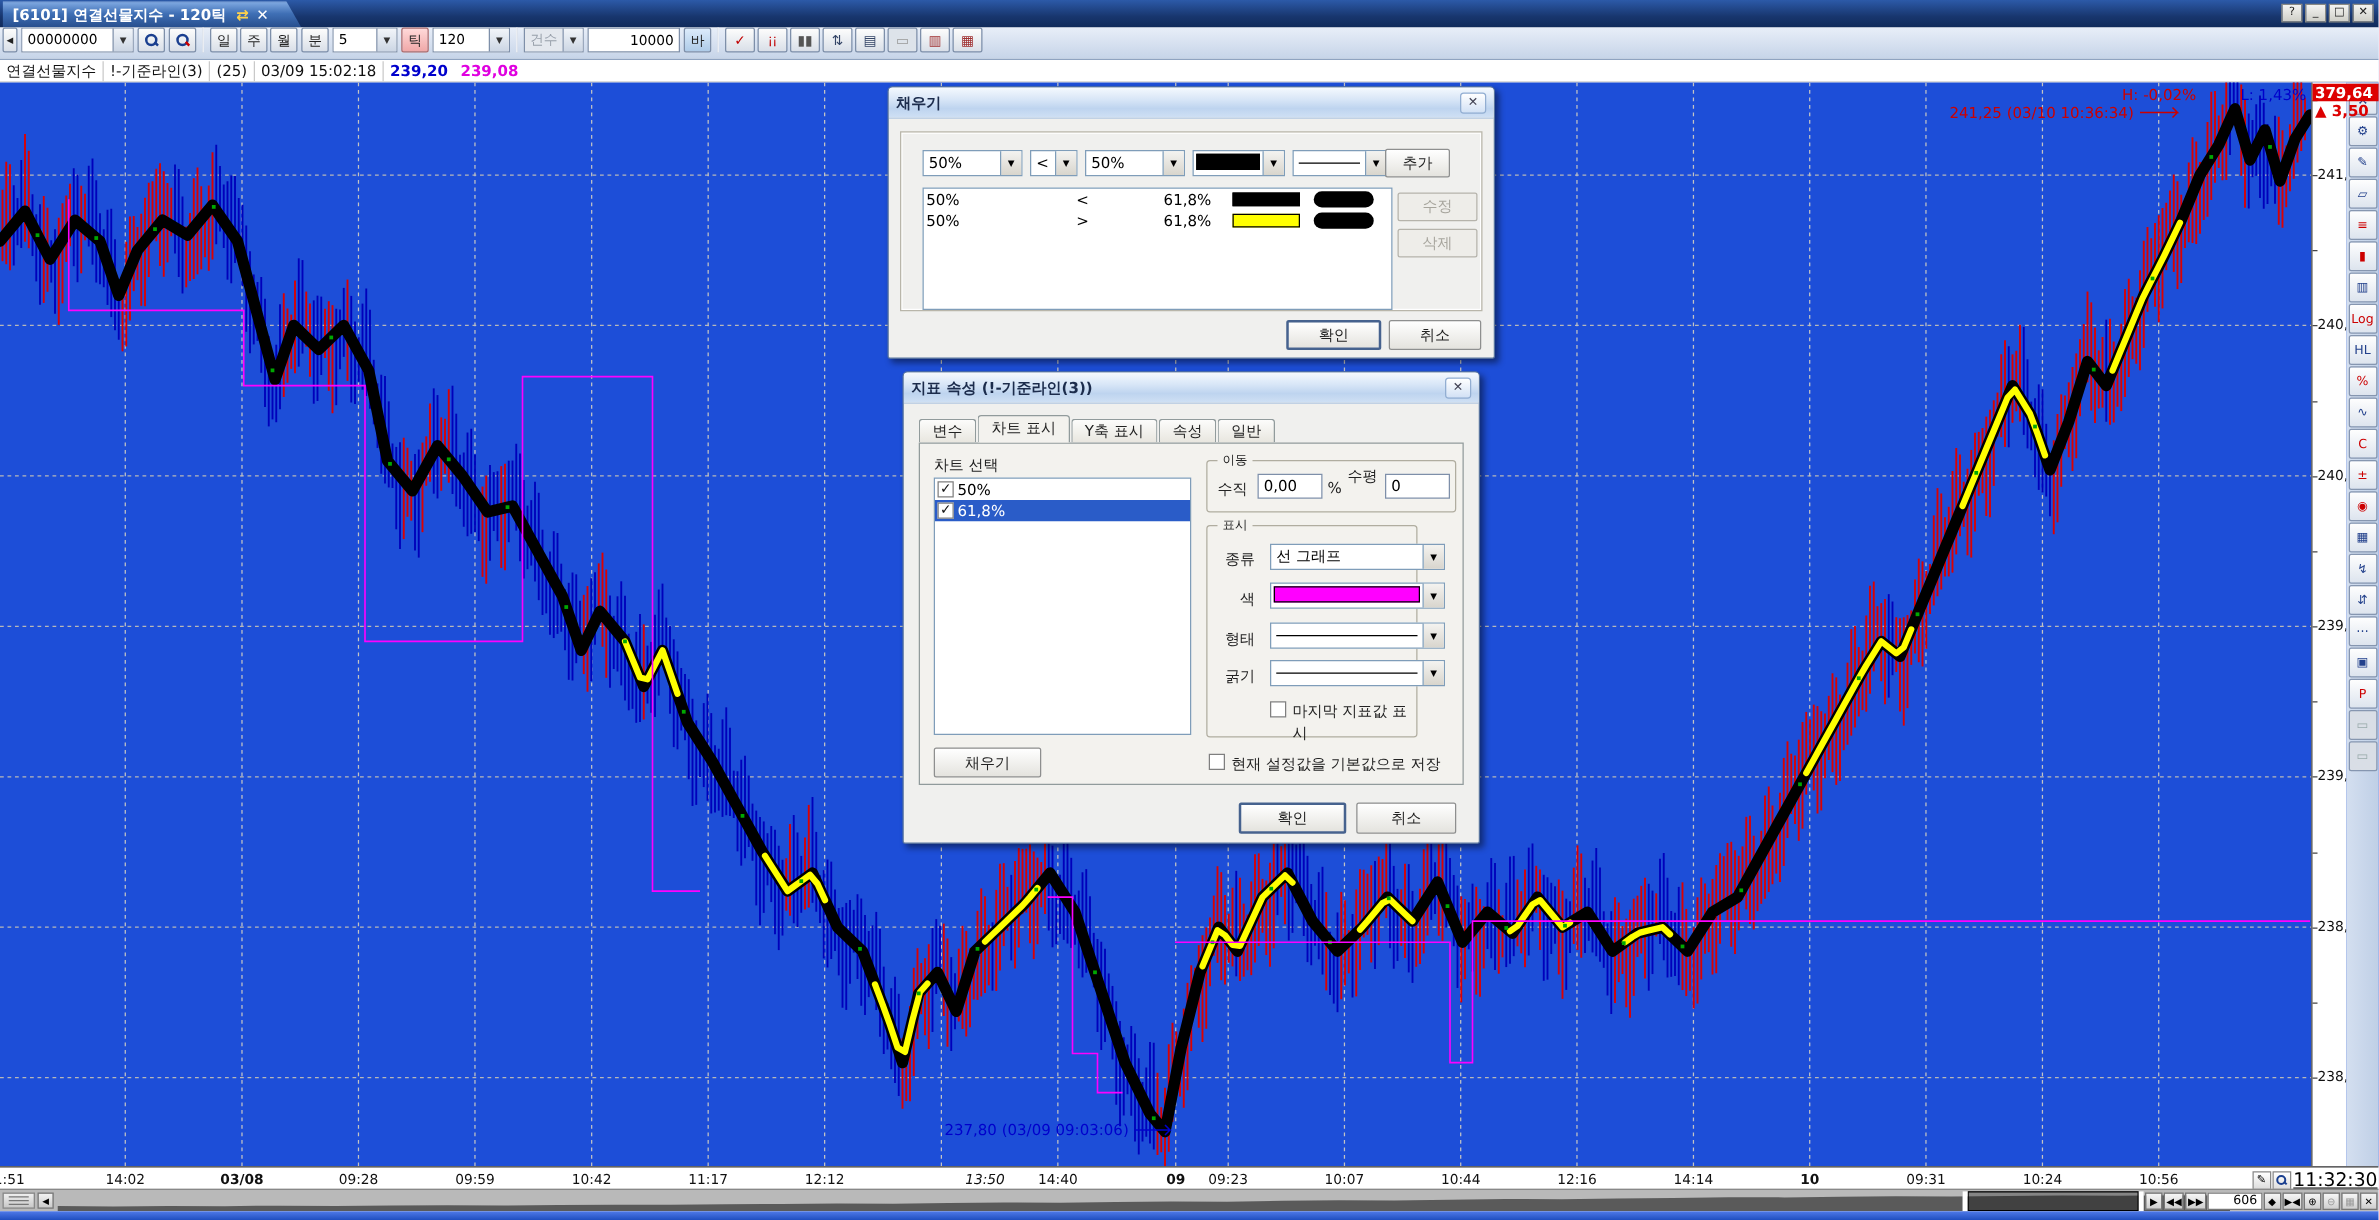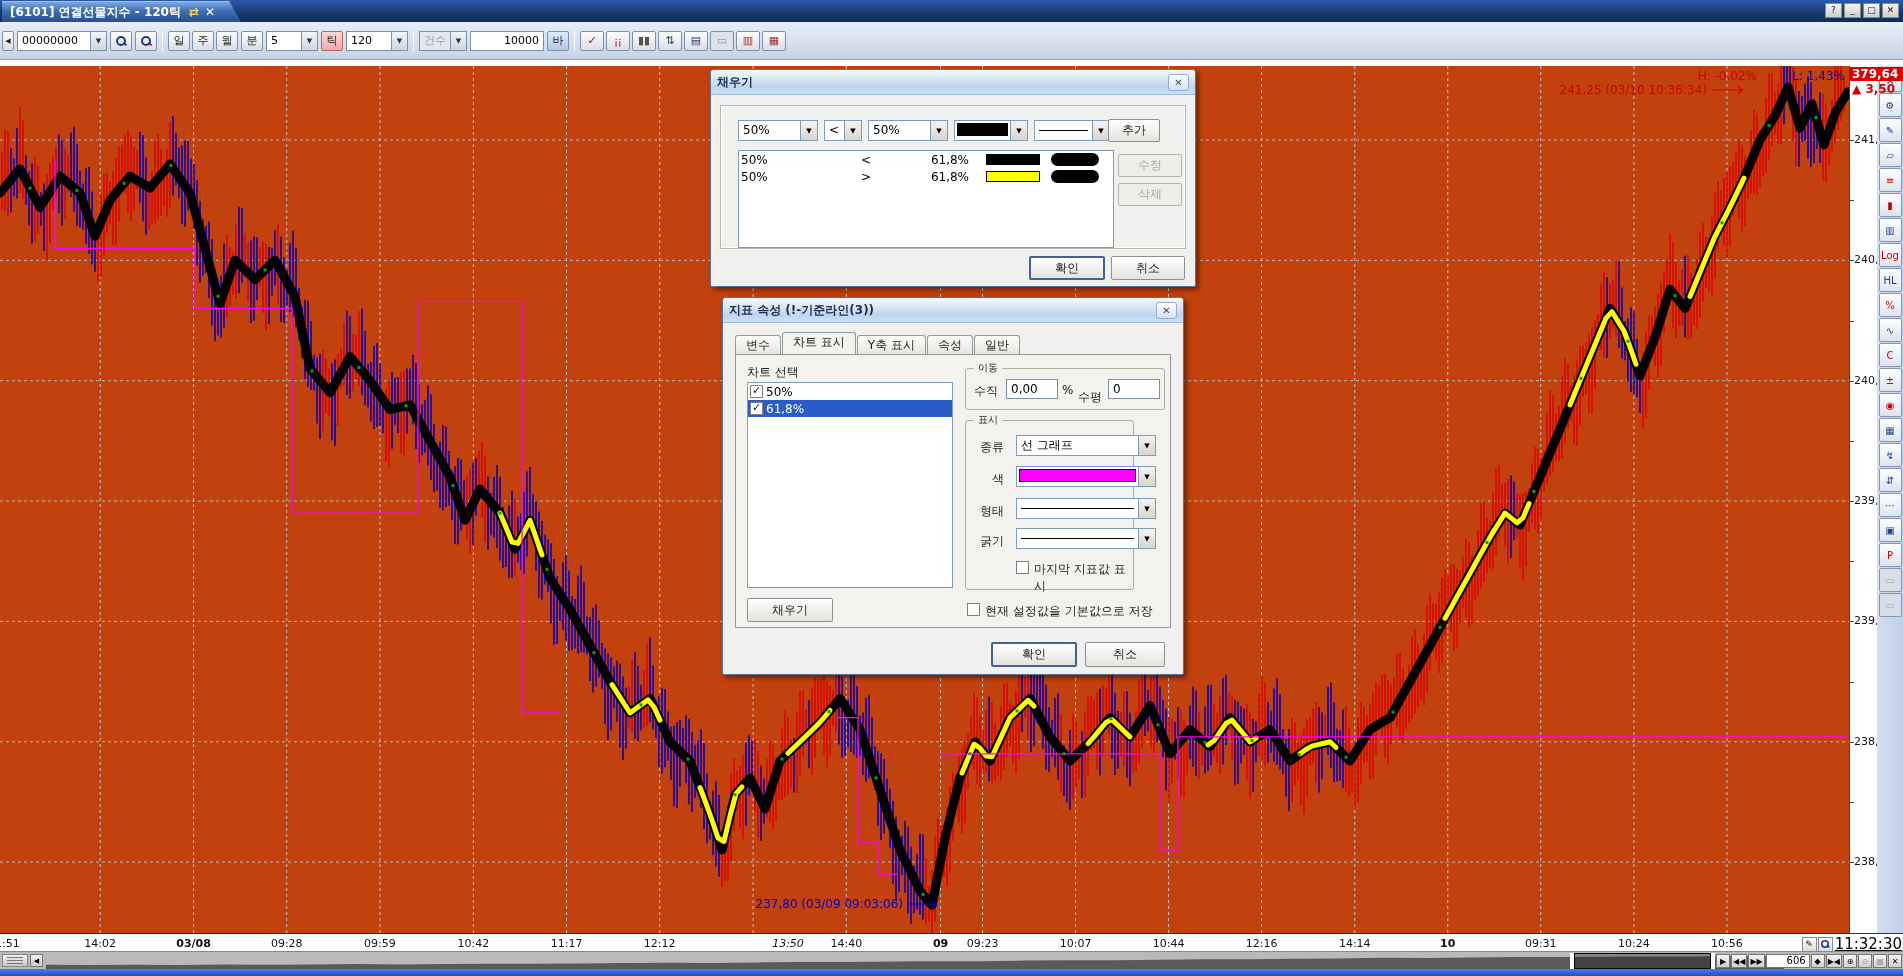--- a/index.html
+++ b/index.html
@@ -15,23 +15,23 @@
     color:#fff; font-weight:bold; font-size:12px; line-height:21px;
     clip-path:polygon(0 0, calc(100% - 12px) 0, 100% 100%, 0 100%);
     border-top:1px solid #9cc0ef; }
   .tab-badge { display:inline-block; margin-left:8px; color:#ffd24a; font-weight:bold; }
   .tab-close { display:inline-block; margin-left:6px; color:#fff; font-weight:bold; cursor:pointer; }
   .win-ctrls { position:absolute; right:4px; top:3px; display:flex; gap:2px; }
   .win-ctrl { width:17px; height:15px; background:linear-gradient(180deg,#f4f4f2,#cfcfc8);
     border:1px solid #8a8a84; font-size:9px; line-height:13px; text-align:center; color:#222; cursor:pointer; }
 
   
-  .toolbar { position:absolute; left:0; top:22px; width:1903px; height:38px;
+  .toolbar { position:absolute; left:0; top:22px; width:1903px; height:26px;
     background:linear-gradient(180deg,#e8eef8,#c6d4e8); border-bottom:1px solid #8fa3c0;
-    display:flex; align-items:center; gap:3px; padding:0 2px; }
+    display:flex; align-items:flex-start; gap:3px; padding:0 2px; }
   .tb-sep { width:1px; height:20px; background:#9aa9c2; border-right:1px solid #fff; margin:0 2px; }
   .btn3d { background:linear-gradient(180deg,#fdfdfc,#d9dfe8); border:1px solid #7e8fa9;
     border-radius:2px; height:20px; min-width:22px; padding:0 4px; font-size:11px; color:#222;
     display:inline-flex; align-items:center; justify-content:center; cursor:pointer; }
   .btn3d.active-pink { background:linear-gradient(180deg,#ffd9d9,#f0a8a8); border-color:#b06a6a; }
   .btn3d.active-blue { background:linear-gradient(180deg,#dcebfb,#aecbe8); }
   .btn3d.disabled { color:#9aa0a8; background:#dde3ea; }
   .combo { display:inline-flex; height:20px; border:1px solid #7e8fa9; background:#fff; }
   .combo .fld { padding:0 4px; line-height:18px; background:#fff; min-width:30px; font-size:11px; }
   .combo .drop { width:16px; background:linear-gradient(180deg,#f2f5f9,#ccd6e4); border-left:1px solid #7e8fa9;
@@ -48,21 +48,21 @@
 
   
   .chart-header { position:absolute; left:0; top:48px; width:1903px; height:18px; background:#fff;
     border-bottom:1px solid #cfcfcf; display:flex; align-items:center; font-size:12px; color:#111; }
   .chart-header .seg { padding:0 5px; border-right:1px solid #c9c9c9; height:16px; line-height:16px; }
   .chart-header .seg.noborder { border-right:none; }
   .v-blue { color:#0000cc; font-weight:bold; }
   .v-mag { color:#e000e0; font-weight:bold; }
 
   
-  .chart-area { position:absolute; left:0; top:66px; width:1903px; height:867px; background:#c2410c; }
+  .chart-area { position:absolute; left:0; top:66px; width:1903px; height:867px; background:#1d4ed8; }
   #chart-svg { position:absolute; left:0; top:0; }
   .axis-right { position:absolute; left:1849px; top:0; width:28px; height:867px; background:#fff; border-left:1px solid #444; }
   .pa-label { position:absolute; left:4px; font-size:11px; color:#111; }
   .pa-tick { position:absolute; left:0; width:4px; height:1px; background:#444; }
   .price-box { position:absolute; left:0; top:1px; width:54px; background:#dd0000; color:#fff;
     font-weight:bold; font-size:12px; padding:0 2px; z-index:3; }
   .price-chg { position:absolute; left:2px; top:16px; color:#dd0000; font-size:12px; font-weight:bold; z-index:3; white-space:nowrap; }
   .right-tools { position:absolute; left:1877px; top:0; width:26px; height:867px;
     background:linear-gradient(90deg,#d4dff0,#bfcfe6); display:flex; flex-direction:column; align-items:center; padding-top:2px; gap:1px; }
   .rt-btn { width:23px; height:24px; background:linear-gradient(180deg,#fefefe,#dde4ee);
@@ -188,20 +188,28 @@
         <button class="btn3d" style="color: rgb(192, 0, 0); width: 24px;">¡¡</button>
         <button class="btn3d" style="color: rgb(85, 85, 85); width: 24px;">▮▮</button>
         <button class="btn3d" style="color: rgb(51, 68, 102); width: 24px;">⇅</button>
         <button class="btn3d" style="color: rgb(51, 68, 102); width: 24px;">▤</button>
         <button class="btn3d disabled" style="color: rgb(153, 153, 153); width: 24px;">▭</button>
         <button class="btn3d" style="color: rgb(160, 48, 48); width: 24px;">▥</button>
         <button class="btn3d" style="color: rgb(160, 48, 48); width: 24px;">▦</button>
       </span>
   </div>
 
+  <div class="chart-header">
+    <span class="seg">연결선물지수</span>
+    <span class="seg">!-기준라인(3)</span>
+    <span class="seg">(25)</span>
+    <span class="seg">03/09 15:02:18</span>
+    <span class="seg noborder v-blue">239,20</span>
+    <span class="seg noborder v-mag">239,08</span>
+  </div>
 
   <div class="chart-area">
     <svg id="chart-svg" width="1849" height="867" viewBox="0 0 1849 867">
         <line x1="0" y1="74" x2="1849" y2="74" stroke="#b8b8b8" stroke-dasharray="3 3" stroke-width="1"></line>
         <line x1="0" y1="194.35" x2="1849" y2="194.35" stroke="#b8b8b8" stroke-dasharray="3 3" stroke-width="1"></line>
         <line x1="0" y1="314.7" x2="1849" y2="314.7" stroke="#b8b8b8" stroke-dasharray="3 3" stroke-width="1"></line>
         <line x1="0" y1="435.04999999999995" x2="1849" y2="435.04999999999995" stroke="#b8b8b8" stroke-dasharray="3 3" stroke-width="1"></line>
         <line x1="0" y1="555.4" x2="1849" y2="555.4" stroke="#b8b8b8" stroke-dasharray="3 3" stroke-width="1"></line>
         <line x1="0" y1="675.75" x2="1849" y2="675.75" stroke="#b8b8b8" stroke-dasharray="3 3" stroke-width="1"></line>
         <line x1="0" y1="796.0999999999999" x2="1849" y2="796.0999999999999" stroke="#b8b8b8" stroke-dasharray="3 3" stroke-width="1"></line>
@@ -1090,21 +1098,21 @@
           <span class="chk checked"></span>
           <span>61,8%</span>
         </div>
       </div>
 
     <div class="grpbox" style="left:242px;top:70px;width:200px;height:42px;">
       <span class="cap" style="background:#f3f2ee;">이동</span>
       <span class="lbl12" style="left:8px;top:14px;">수직</span>
       <input class="num" style="position: absolute; left: 40px; top: 10px; width: 52px; height: 20px; text-align: left; font-size: 12px;" value="0,00">
       <span class="lbl12" style="left:96px;top:14px;">%</span>
-      <span class="lbl12" style="left:112px;top:20px;">수평</span>
+      <span class="lbl12" style="left:112px;top:4px;">수평</span>
       <input class="num" style="position: absolute; left: 142px; top: 10px; width: 52px; height: 20px; text-align: left; font-size: 12px;" value="0">
     </div>
 
     <div class="grpbox" style="left:242px;top:122px;width:169px;height:170px;">
       <span class="cap" style="background:#f3f2ee;">표시</span>
       <span class="lbl12" style="left:14px;top:18px;">종류</span>
       <span class="ccombo" style="left:50px;top:14px;width:140px;">
         <span class="fld">선 그래프</span>
           <span class="drop">▼</span>
         </span>

